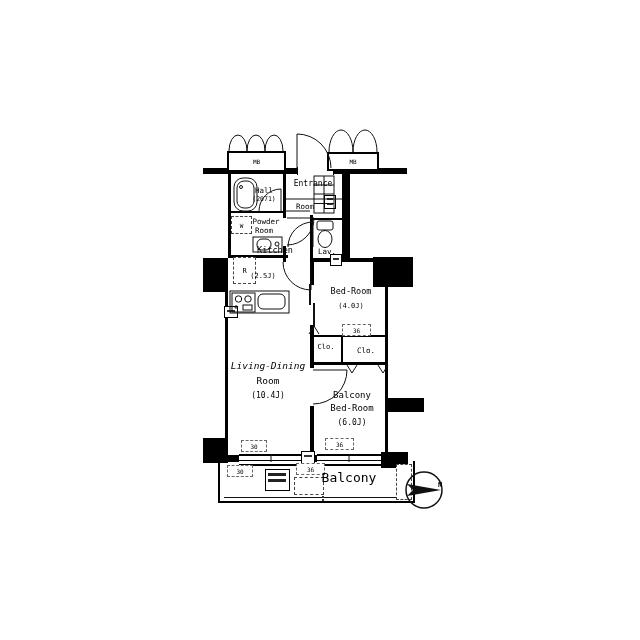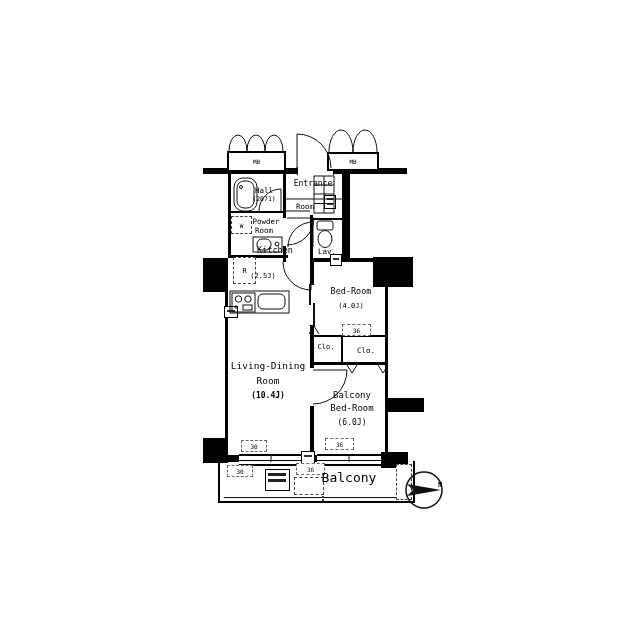--- a/index.html
+++ b/index.html
@@ -201,23 +201,23 @@
 
   <div class="lbl" style="left:263px;top:246px;font-size:8.5px;padding-left:24px;">Kitchen</div>
   <div class="lbl" style="left:263px;top:273px;font-size:7px;">(2.5J)</div>
 
   <div class="lbl" style="left:351px;top:287px;font-size:8.5px;">Bed-Room</div>
   <div class="lbl" style="left:351px;top:303px;font-size:7px;">(4.0J)</div>
 
   <div class="lbl" style="left:326px;top:344px;font-size:7px;">Clo.</div>
   <div class="lbl" style="left:366px;top:347px;font-size:7.5px;">Clo.</div>
 
-  <div class="lbl" style="left:268px;top:361px;font-size:9.5px;">Living-Dining</div>
+  <div class="lbl" style="left:268px;top:361px;font-size:9.5px;font-style:italic;">Living-Dining</div>
   <div class="lbl" style="left:268px;top:376px;font-size:9.5px;">Room</div>
-  <div class="lbl" style="left:268px;top:392px;font-size:8px;font-weight:bold;">(10.4J)</div>
+  <div class="lbl" style="left:268px;top:392px;font-size:8px;">(10.4J)</div>
 
   <div class="lbl" style="left:352px;top:391px;font-size:9px;">Balcony</div>
   <div class="lbl" style="left:352px;top:404px;font-size:9px;">Bed-Room</div>
   <div class="lbl" style="left:352px;top:419px;font-size:8px;">(6.0J)</div>
 
   <div class="lbl" style="left:349px;top:471px;font-size:13px;">Balcony</div>
 
   <div class="lbl" style="left:440px;top:482px;font-size:7px;font-weight:bold;">N</div>
 
 </div>

